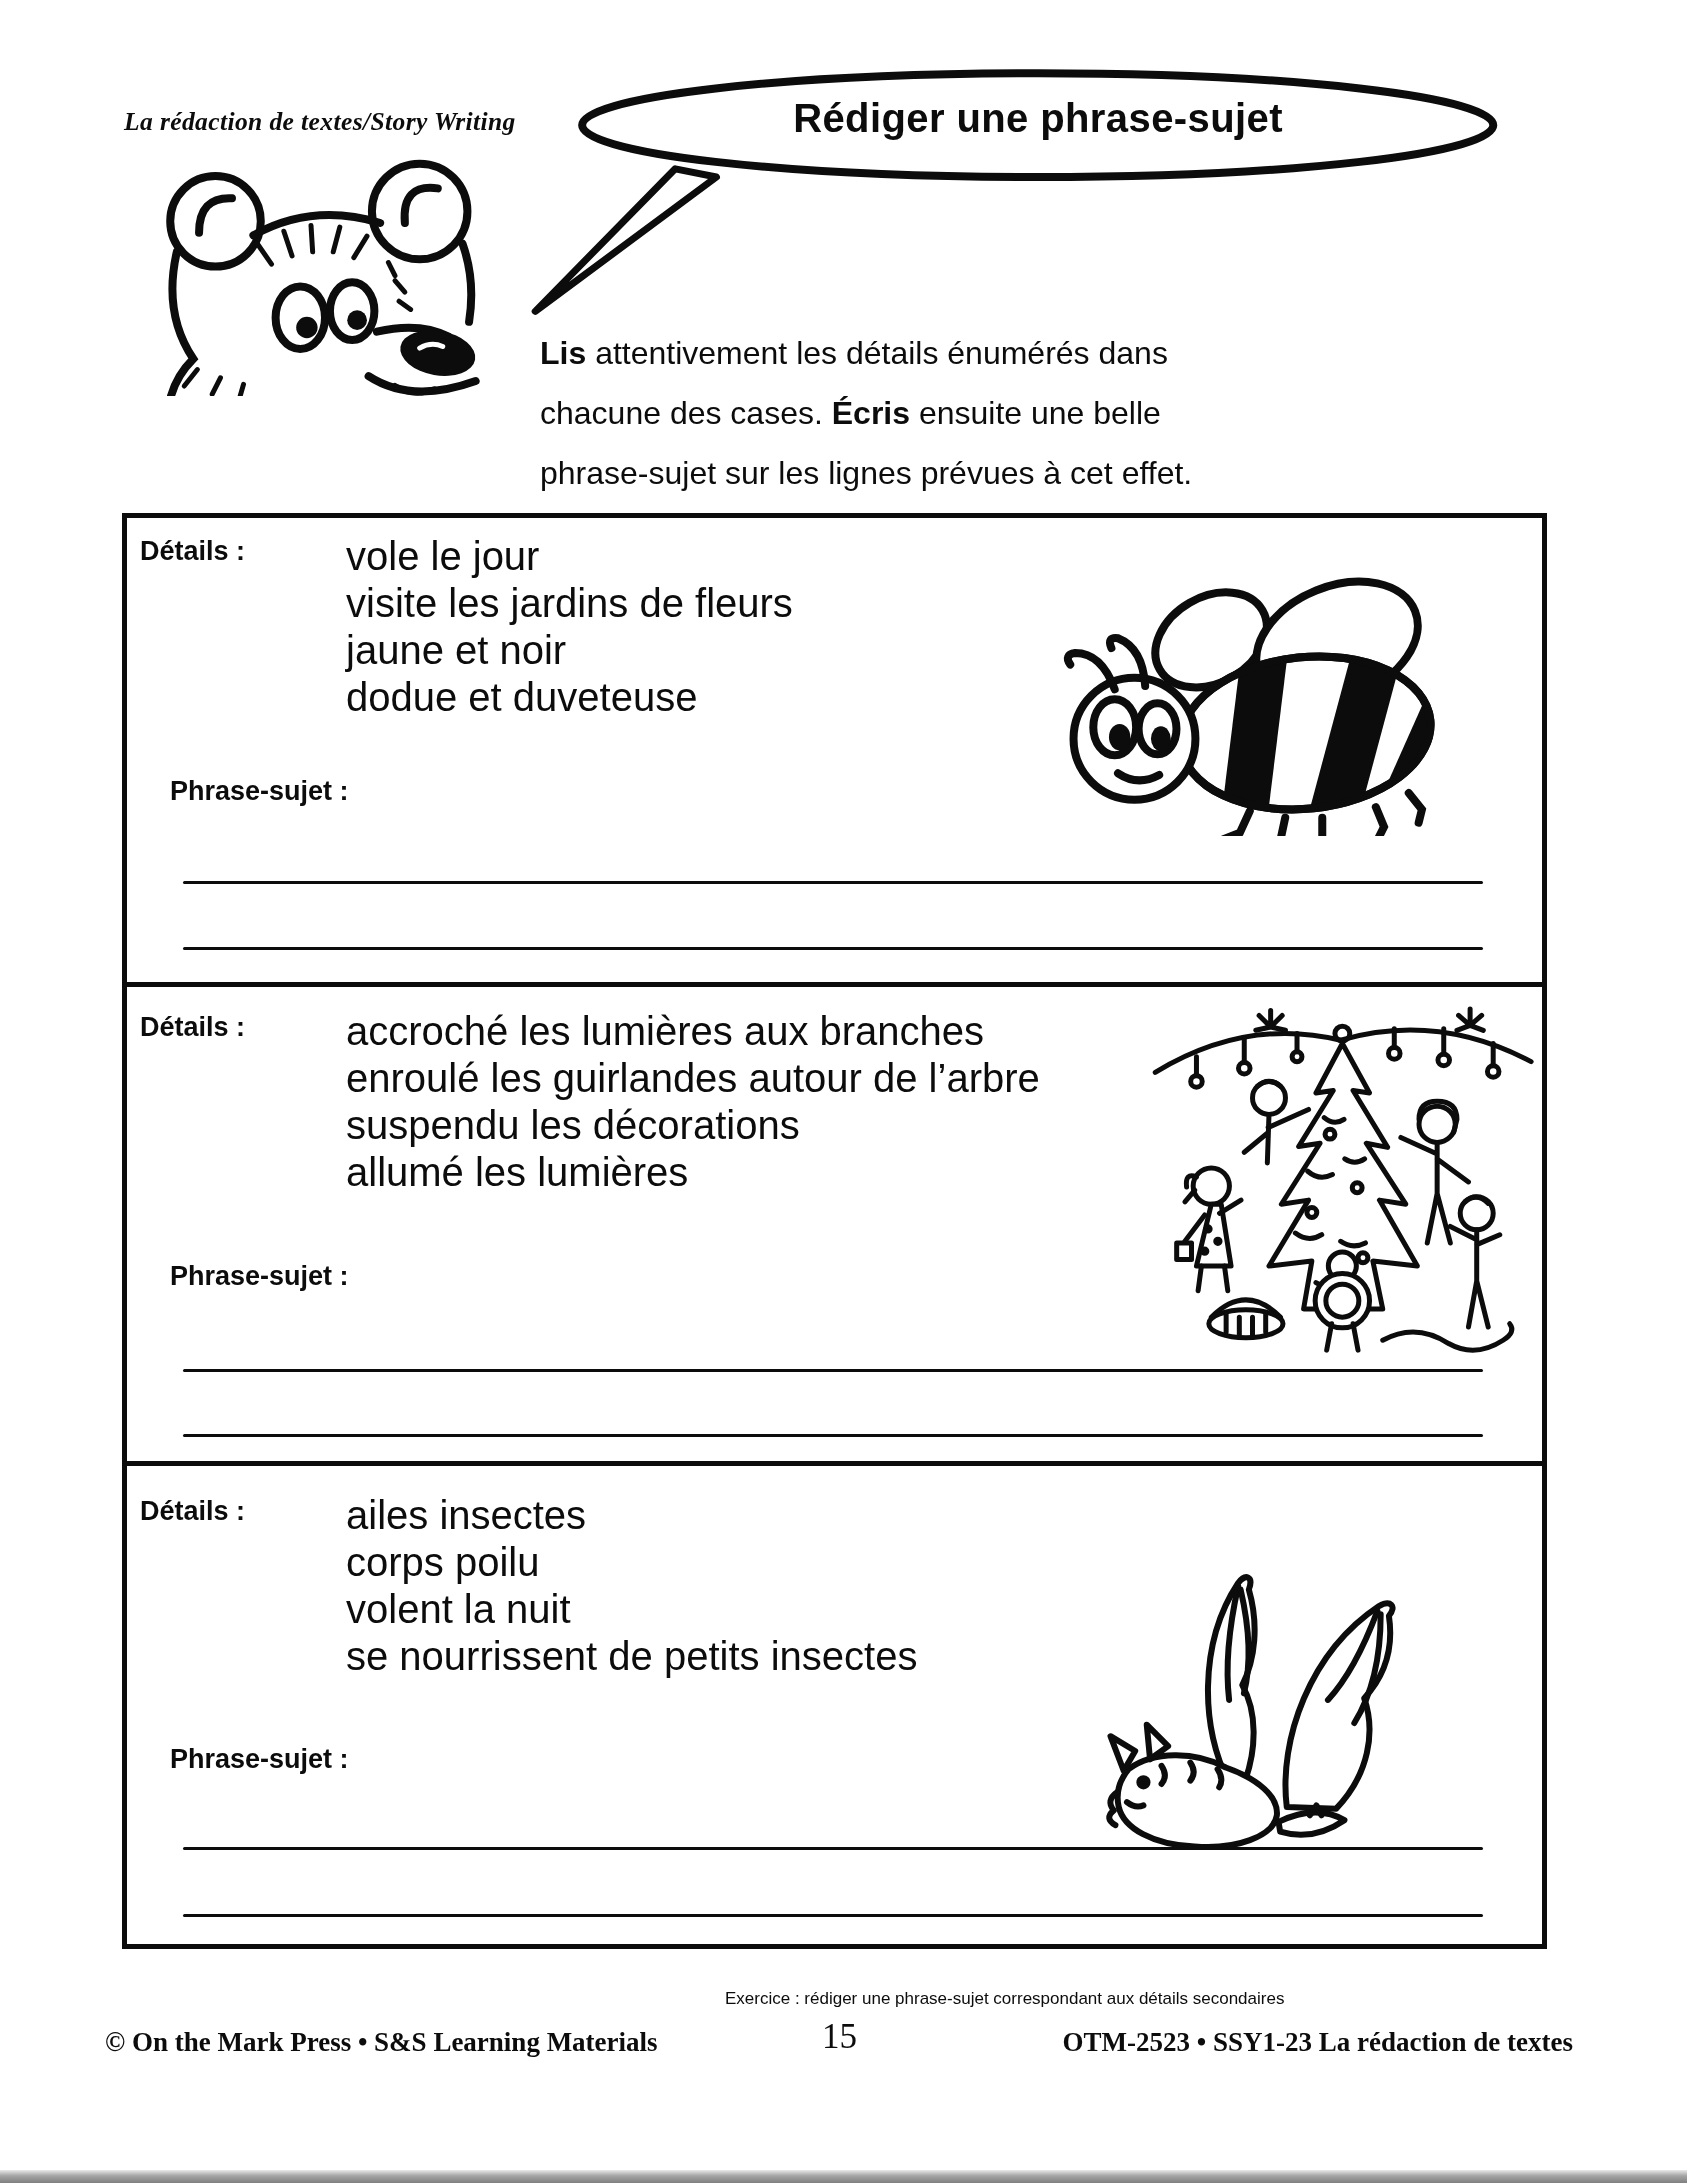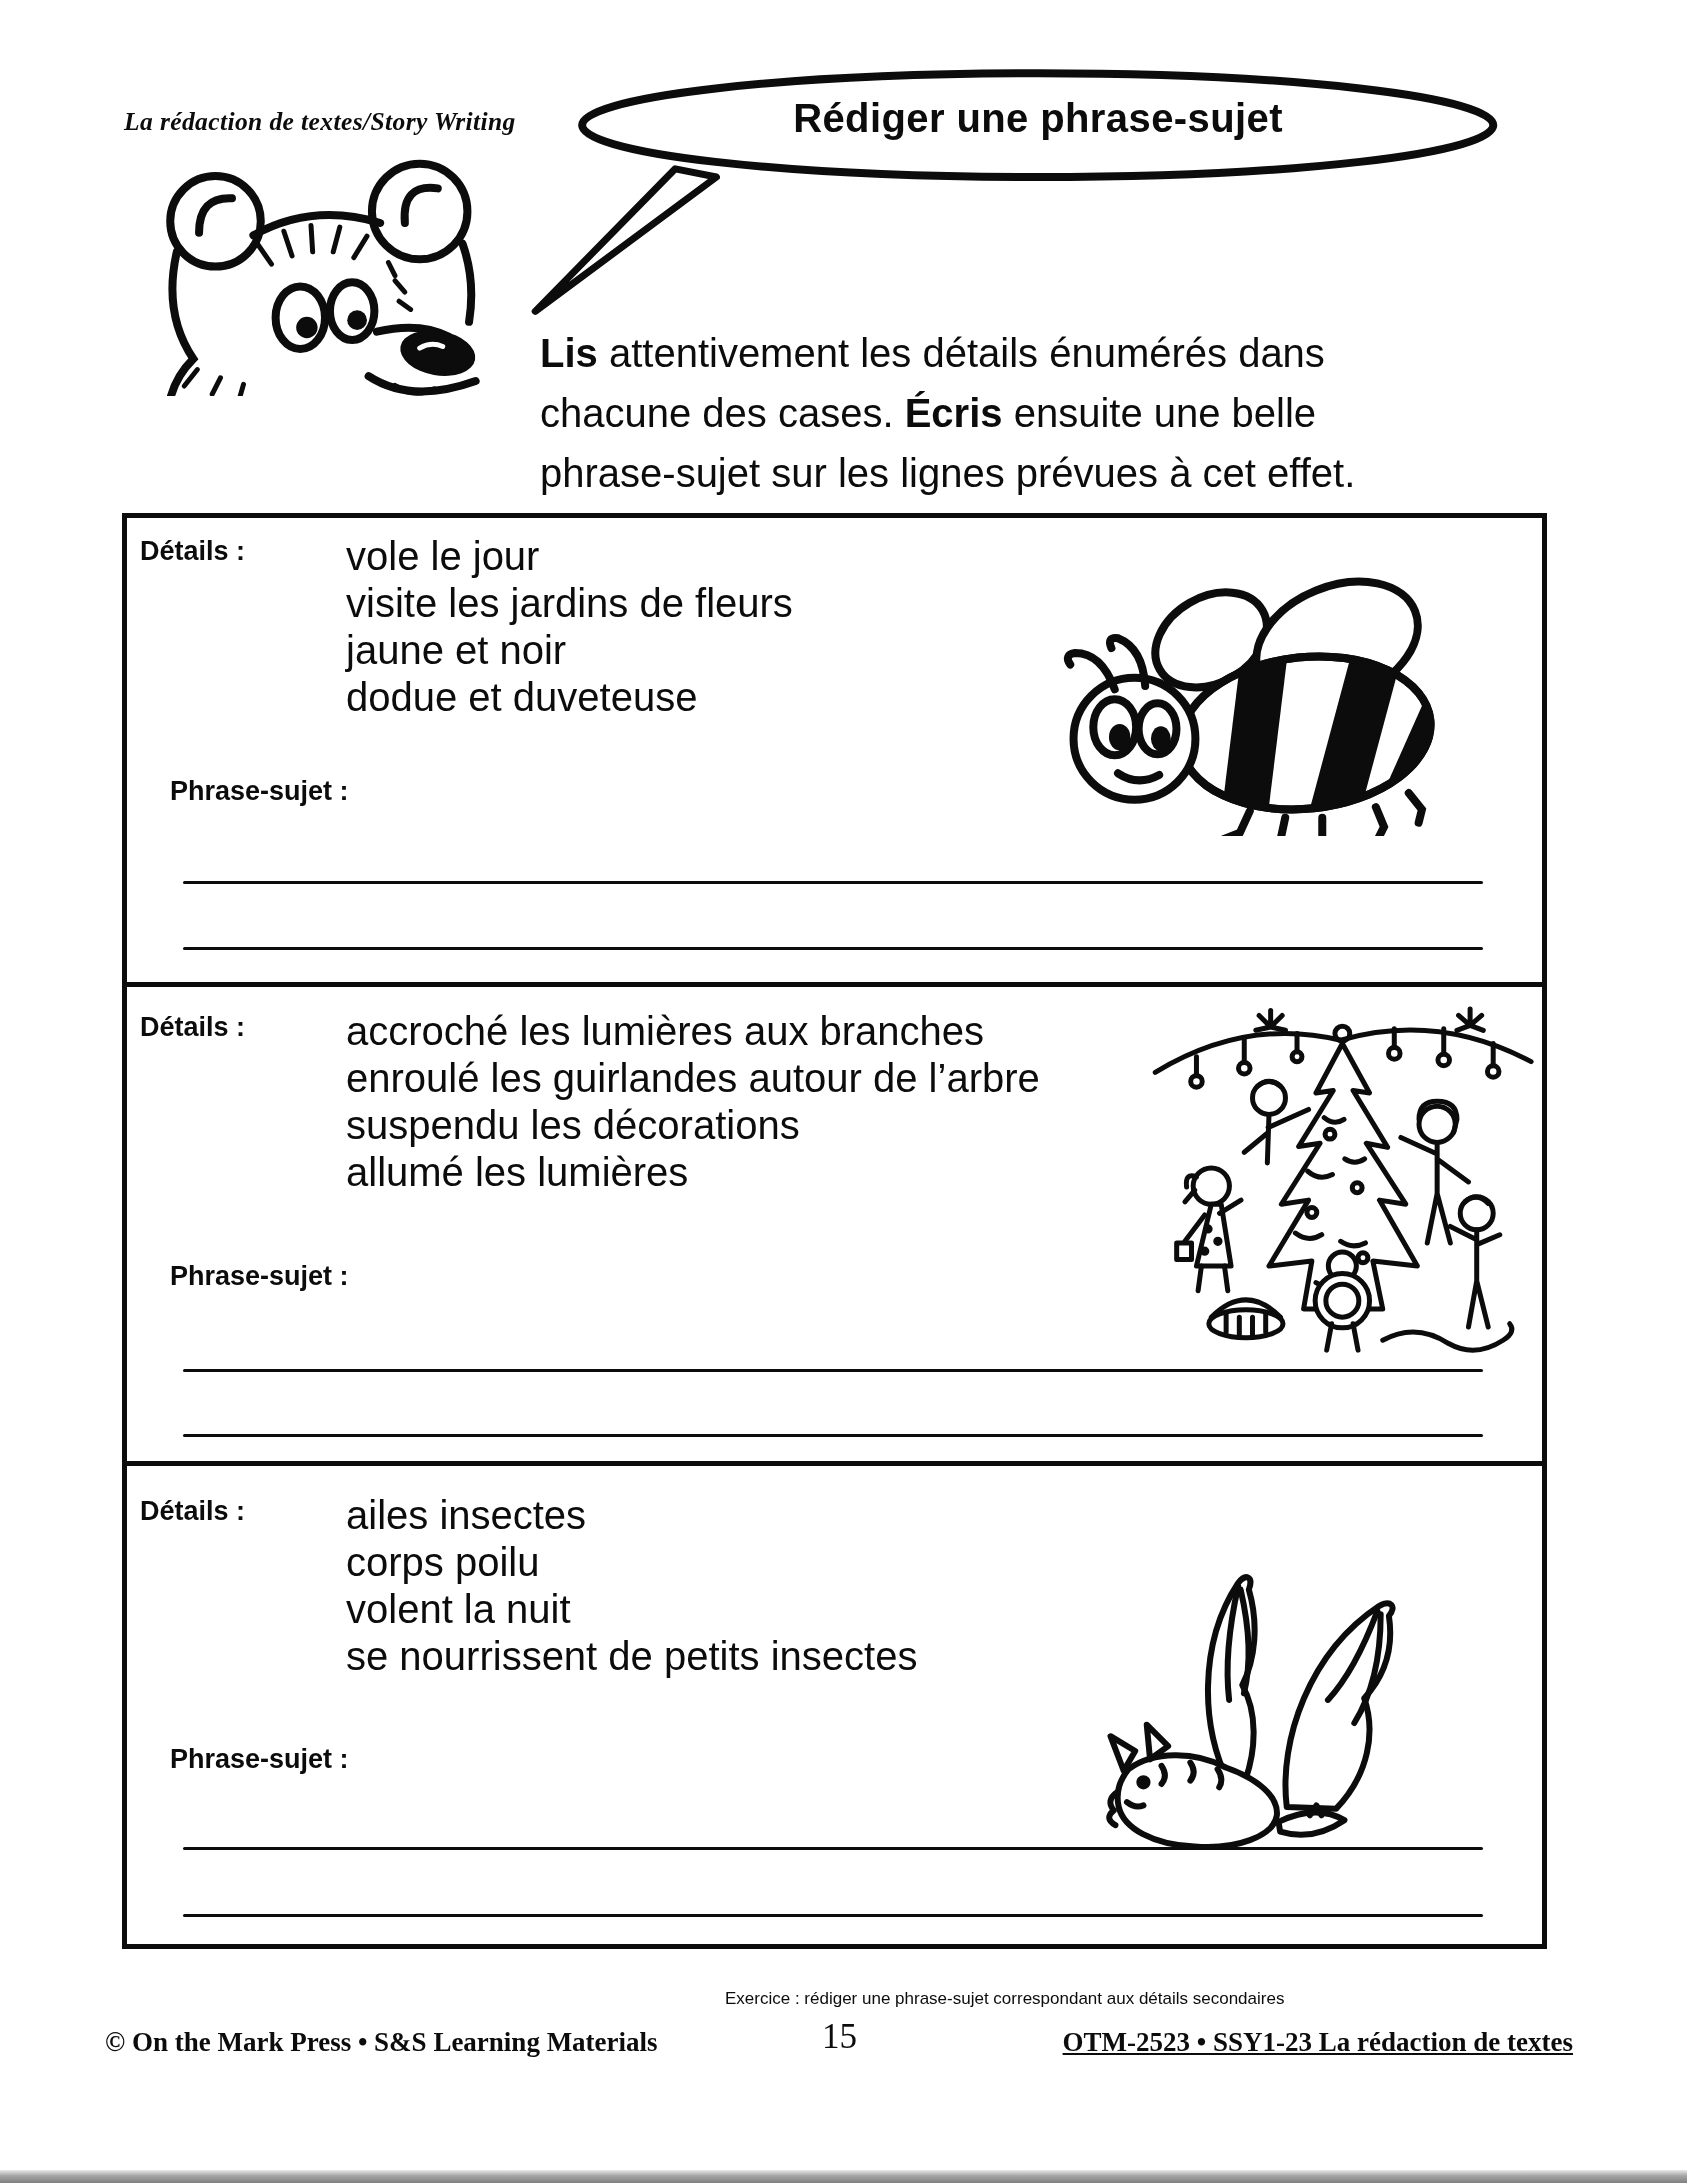--- a/index.html
+++ b/index.html
@@ -16,21 +16,21 @@
   }
   
   .bubble-svg{left:494px;top:64px;width:1038px;height:264px;}
   .ws-title{
     left:626px;top:96px;width:824px;text-align:center;
     font-size:40px;font-weight:bold;letter-spacing:0.4px;
   }
   
   .bear-svg{left:148px;top:157px;width:354px;height:239px;}
   
-  .instructions{left:540px;top:323px;width:939px;font-size:40px;line-height:60px;}
+  .instructions{left:540px;top:323px;width:939px;font-size:32px;line-height:60px;}
   .instructions b{font-weight:bold;}
   
   .box{
     position:absolute;left:122px;width:1425px;border:5px solid #0c0c0c;
     box-sizing:border-box;background:#fff;
   }
   .box1{top:513px;height:474px;}
   .box2{top:982px;height:484px;}
   .box3{top:1461px;height:488px;}
   .dlabel,.plabel{position:absolute;font-weight:bold;font-size:27px;}
@@ -51,21 +51,21 @@
   .box2 .wline1{top:382px;} .box2 .wline2{top:447px;}
   .box3 .wline1{top:381px;} .box3 .wline2{top:448px;}
   .art{position:absolute;}
   .bee-art{left:907px;top:46px;width:453px;height:272px;}
   .tree-art{left:1020px;top:6.6px;width:394px;height:371px;}
   .bat-art{left:911px;top:69px;width:486px;height:334px;}
   
   .exercise-note{left:725px;top:1989px;font-size:17px;}
   .copyright{left:105px;top:2027px;font:bold 27px "Liberation Serif","DejaVu Serif",serif;}
   .page-number{left:822px;top:2017px;font:35px "Liberation Serif","DejaVu Serif",serif;}
-  .doc-code{right:114px;top:2027px;font:bold 27px "Liberation Serif","DejaVu Serif",serif;text-decoration:underline;}
+  .doc-code{right:114px;top:2027px;font:bold 27px "Liberation Serif","DejaVu Serif",serif;}
   
   .scan-edge{left:0;top:2170px;width:1687px;height:13px;
     background:linear-gradient(to bottom,#e9e9e9 0%,#a5a5a5 45%,#7f7f7f 100%);}
   svg *{vector-effect:non-scaling-stroke;}
 </style>
 </head>
 <body>
 
 <div class="abs series-title">La rédaction de textes/Story Writing</div>
 

